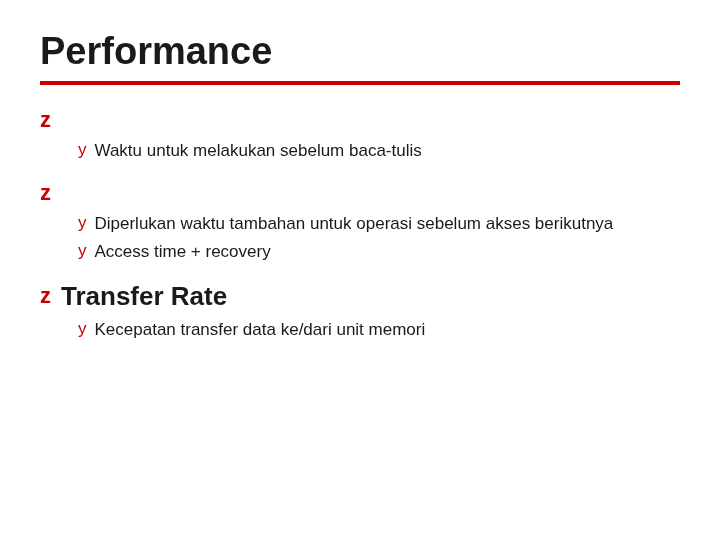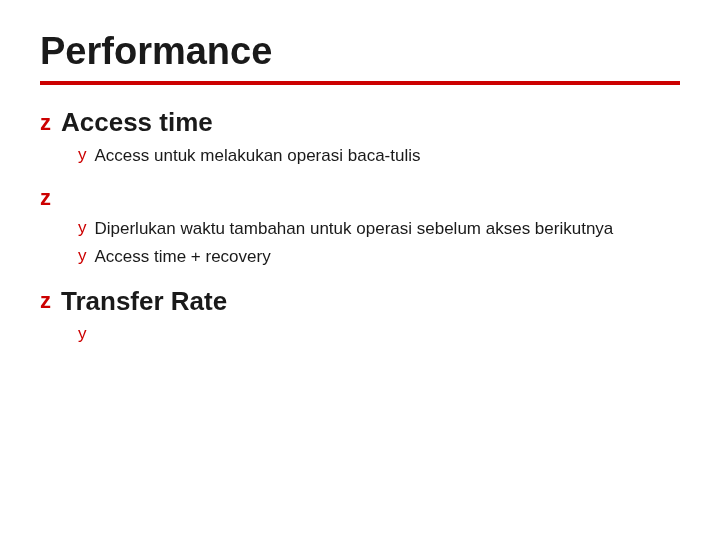--- a/index.html
+++ b/index.html
@@ -78,26 +78,25 @@
   </style>
 </head>
 <body>
 
 <h1 class="page-title">Performance</h1>
 <div class="red-divider"></div>
 
 <div class="section">
   <div class="section-heading">
     <span class="bullet-z">z</span>
-    <span>Access time</span>
   </div>
   <div class="sub-items">
     <div class="sub-item">
       <span class="bullet-y">y</span>
-      <span class="sub-item-text">Access untuk melakukan operasi baca-tulis</span>
+      <span class="sub-item-text">Waktu untuk melakukan sebelum baca-tulis</span>
     </div>
   </div>
 </div>
 
 <div class="section">
   <div class="section-heading">
     <span class="bullet-z">z</span>
   </div>
   <div class="sub-items">
     <div class="sub-item">
@@ -112,15 +111,16 @@
 </div>
 
 <div class="section">
   <div class="section-heading">
     <span class="bullet-z">z</span>
     <span>Transfer Rate</span>
   </div>
   <div class="sub-items">
     <div class="sub-item">
       <span class="bullet-y">y</span>
+      <span class="sub-item-text">Kecepatan transfer data ke/dari unit memori</span>
     </div>
   </div>
 </div>
 
 </body></html>

